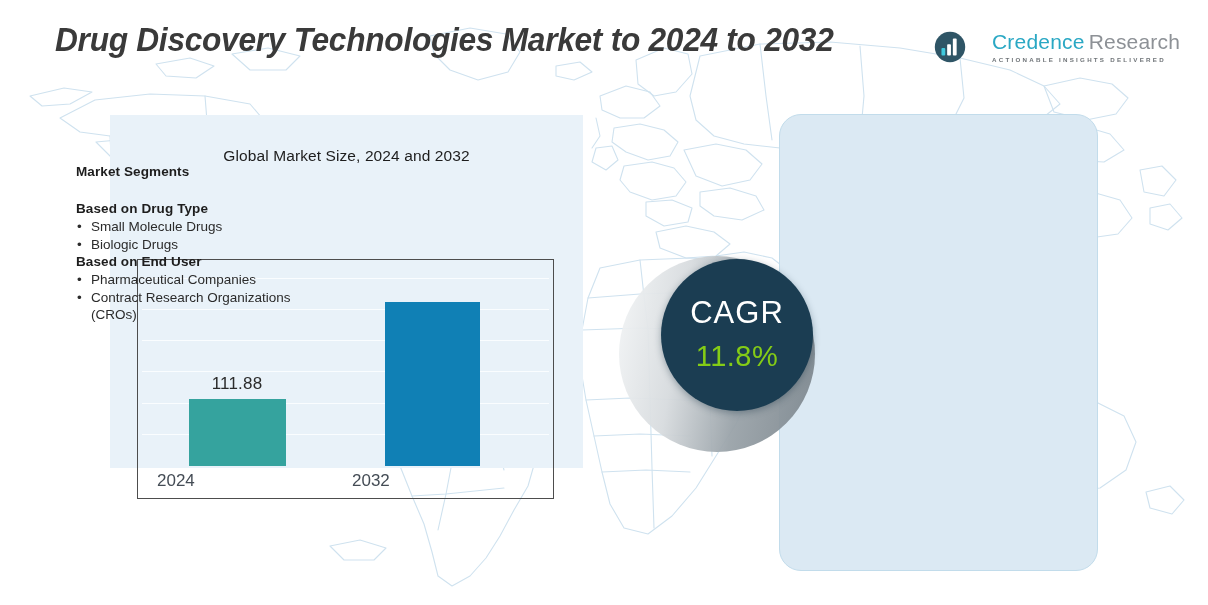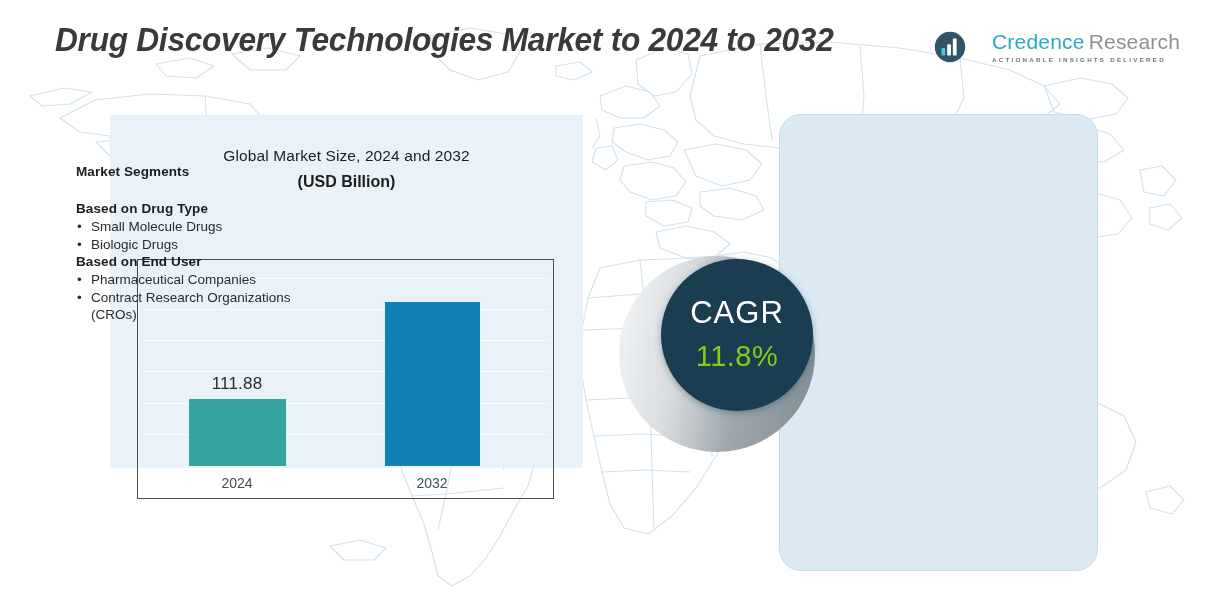--- a/index.html
+++ b/index.html
@@ -136,22 +136,22 @@
     width: 160px;
     text-align: center;
     font-size: 17px;
     color: #2b2b2b;
     letter-spacing: 0.2px;
   }
   .axis-label {
     position: absolute;
     bottom: 7px;
     width: 160px;
-    text-align: center;
-    font-size: 14px;
+    text-align: left;
+    font-size: 17px;
     color: #444c55;
   }
 
   
   .cagr-wrap {
     position: absolute;
     left: 619px;
     top: 276px;
     width: 216px;
     height: 156px;
@@ -329,21 +329,20 @@
         <span class="logo-credence">Credence</span><span class="logo-research">Research</span>
       </div>
       <div class="logo-tagline">Actionable Insights Delivered</div>
     </div>
   </div>
 </div>
 
 <div class="left-panel">
   <div class="chart-caption">
     <div class="line1">Global Market Size,  2024 and 2032</div>
-    <div class="line2">(USD Billion)</div>
   </div>
 
   <div class="chart-frame">
     <div class="gridlines" id="gridlines">
         <div class="gridline" style="top: 173.8px;"></div>
         <div class="gridline" style="top: 142.6px;"></div>
         <div class="gridline" style="top: 111.4px;"></div>
         <div class="gridline" style="top: 80.2px;"></div>
         <div class="gridline" style="top: 49px;"></div>
         <div class="gridline" style="top: 17.8px;"></div>

